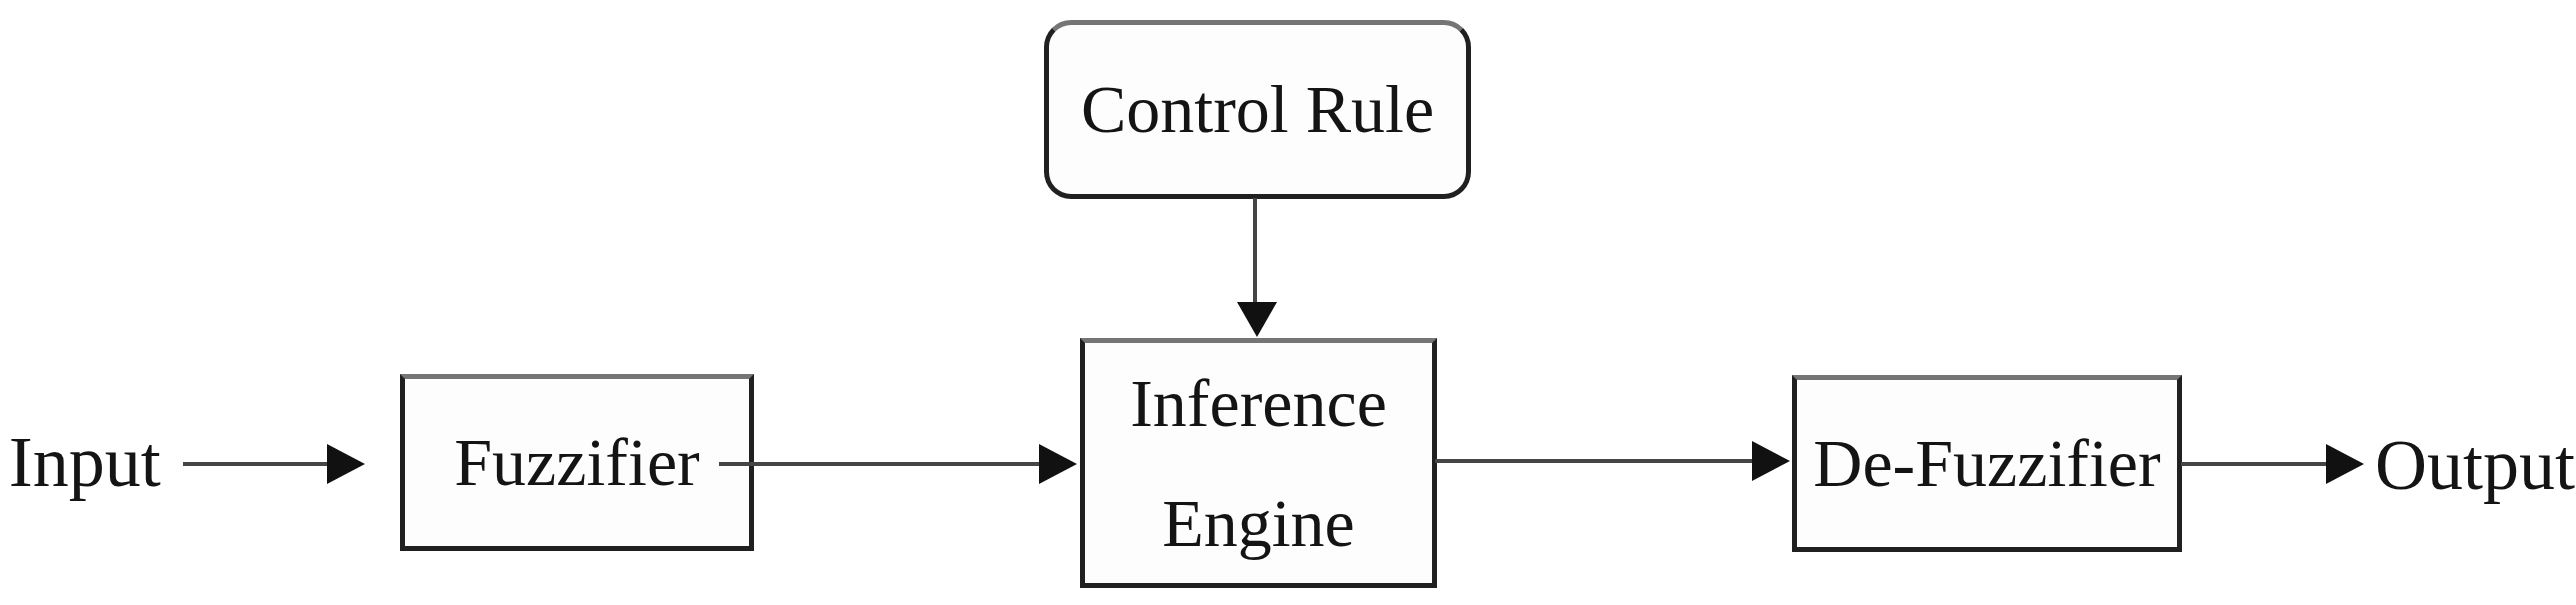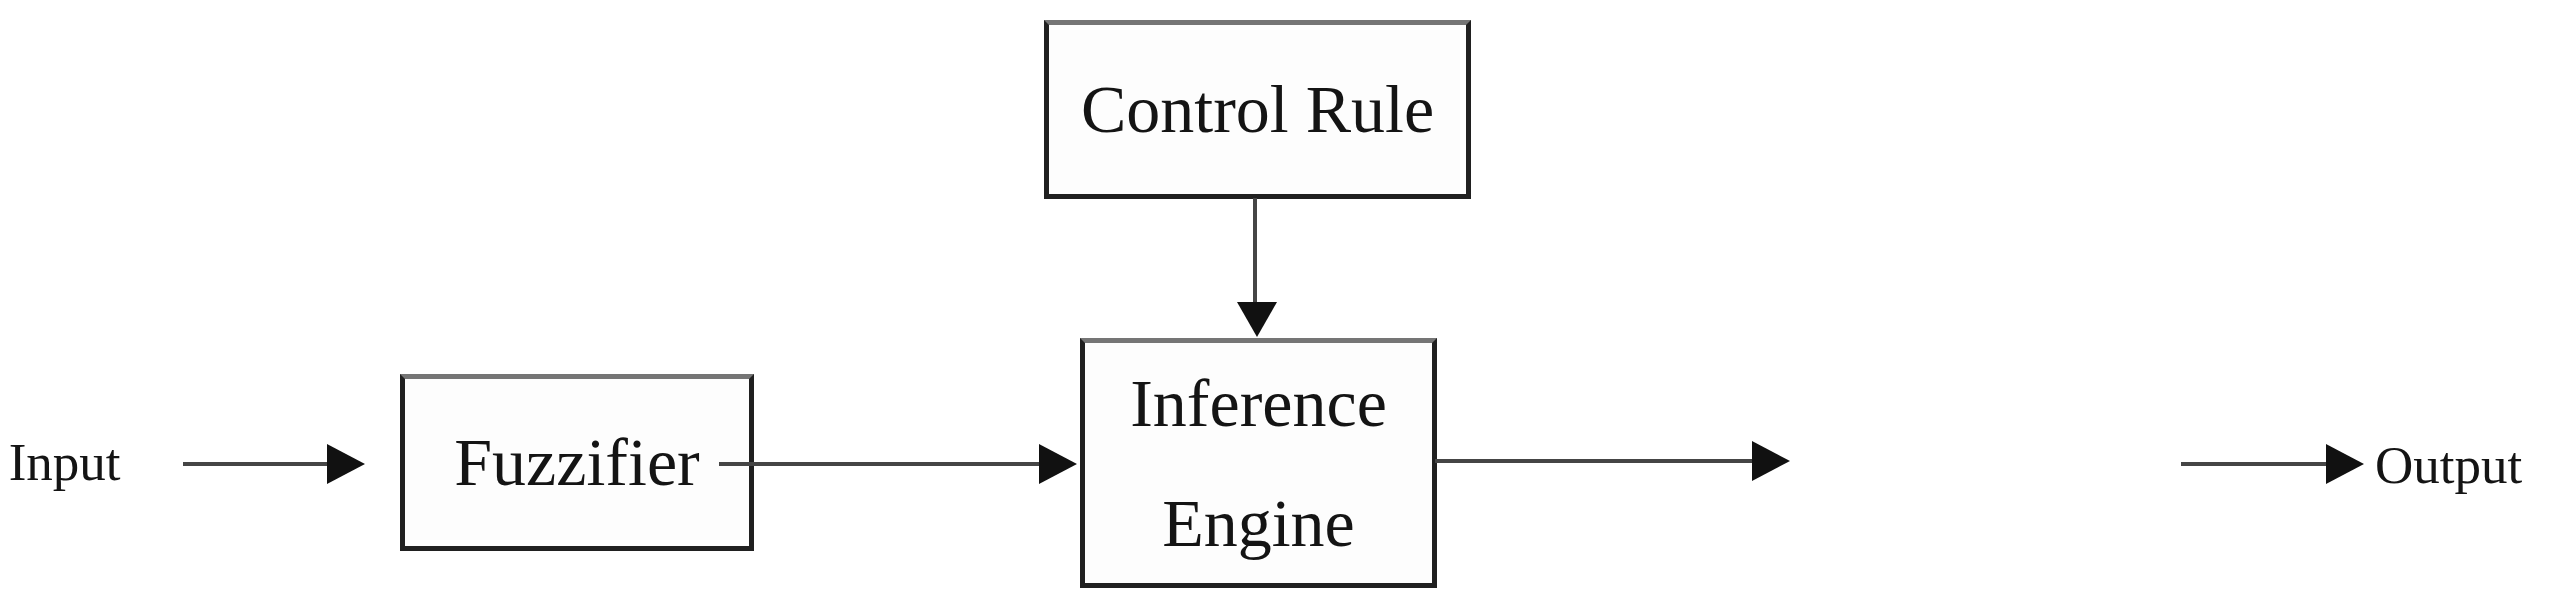--- a/index.html
+++ b/index.html
@@ -31,21 +31,21 @@
     justify-content:center;
     text-align:center;
   }
   .node span{
     font-size:68px;
     line-height:73px;
     white-space:nowrap;
   }
   .endpoint-label{
     position:absolute;
-    font-size:53px;
+    font-size:72px;
     line-height:73px;
     white-space:nowrap;
   }
   .hline{
     position:absolute;
     height:4.3px;
     background:var(--line);
   }
   .vline{
     position:absolute;
@@ -61,21 +61,21 @@
   }
   .tri-down{
     position:absolute;
     width:0;height:0;
     border-top:35px solid var(--arrow);
     border-left:20px solid transparent;
     border-right:20px solid transparent;
   }
   
   .fuzzifier   {left:366px;  top:374px; width:354px; height:177px;margin-left:34px;}
-  .control-rule{left:1044px; top:20px;  width:427px; height:179px;}
+  .control-rule{left:1044px; top:20px;  width:427px; height:179px;border-radius:27px;}
   .inference   {left:1080px; top:338px; width:357px; height:250px; gap:47px;justify-content:center;}
   .defuzzifier {left:1792px; top:375px; width:390px; height:177px;}
   .input-label {left:8.7px;   top:426px;}
   .output-label{left:2375px; top:429px;}
   
   .e1-line{left:183px;  top:462px; width:147px;}
   .e1-head{left:327px;  top:444px;}
   .e2-line{left:719px;  top:462px; width:324px;}
   .e2-head{left:1039px; top:444px;}
   .e3-line{left:1253px; top:198px; height:106px;}
@@ -110,20 +110,23 @@
   <div class="tri-down e3-head"></div>
 
   <div class="node inference">
     <span>Inference</span>
     <span>Engine</span>
   </div>
 
   <div class="hline e4-line"></div>
   <div class="tri-right e4-head"></div>
 
+  <div class="node defuzzifier">
+    <span>De-Fuzzifier</span>
+  </div>
 
   <div class="hline e5-line"></div>
   <div class="tri-right e5-head"></div>
 
   <span class="endpoint-label output-label">Output</span>
 
 </div>
 
 
 </body></html>

